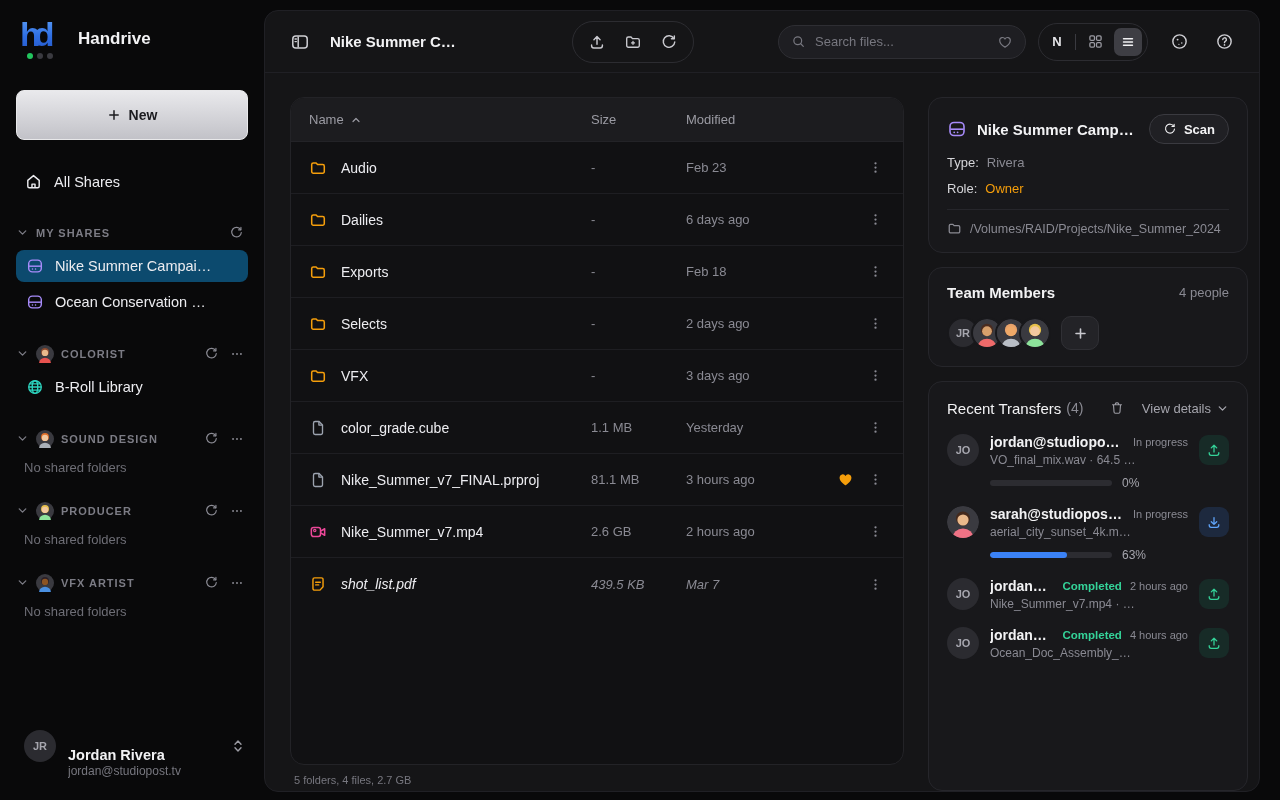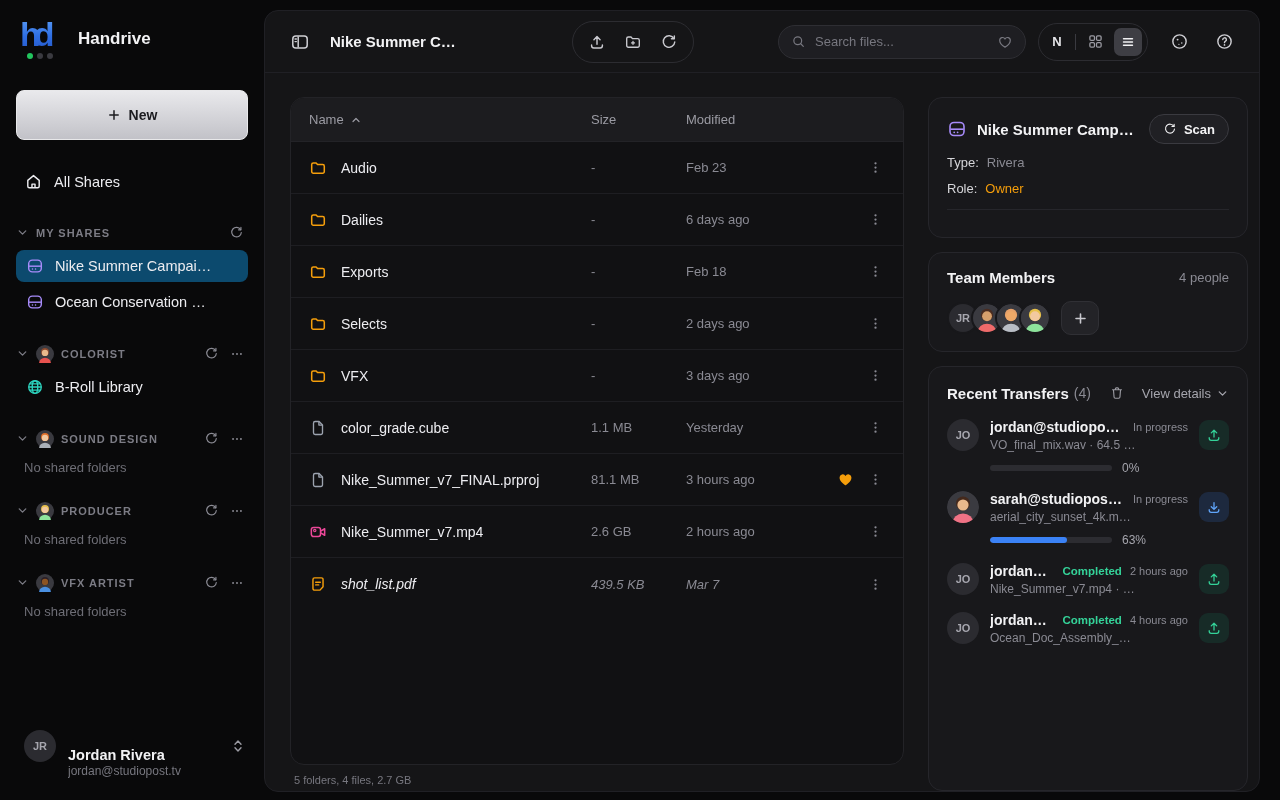--- a/index.html
+++ b/index.html
@@ -104,21 +104,21 @@
   .people-count { font-size:13px; color:#8a8a93; }
   .avatars-row { display:flex; align-items:center; margin-top:15px; }
   .avatars-row > * { margin-right:-8px; border:2px solid #18181b; border-radius:50%; }
   .person-av { width:32px; height:32px; flex:none; }
   .person-av.small { width:18px; height:18px; border:none; margin:0; }
   .add-member { width:38px; height:34px; margin-left:18px; border-radius:10px; border:1px solid #303035; background:#232327; color:#c9c9cf;
     display:flex; align-items:center; justify-content:center; cursor:pointer; }
 
   .transfers-card { flex:1; }
   .tr-title-row { display:flex; align-items:center; }
-  .tr-title { font-size:15px; font-weight:700; }
+  .tr-title { font-size:15px; font-weight:400; }
   .tr-count { color:#8a8a93; font-weight:400; font-size:14px; margin-left:5px; }
   .tr-actions { margin-left:auto; display:flex; align-items:center; gap:15px; color:#9b9ba3; }
   .view-details { display:flex; align-items:center; gap:5px; font-size:13px; color:#a5a5ad; background:none; border:none; cursor:pointer; font-family:inherit; }
 
   .transfer-item { display:grid; grid-template-columns:32px 1fr 30px; gap:3px 11px; margin-top:16px; align-items:start; }
   .tr-main { min-width:0; }
   .tr-line1 { display:flex; align-items:center; min-width:0; }
   .tr-user { font-size:14px; font-weight:700; }
   .tr-user.short { max-width:92px; }
   .tr-badge { font-size:11.5px; color:#34d399; font-weight:600; margin-left:10px; }
@@ -672,20 +672,26 @@
         </div>
         <div class="kv">
           <span class="k">Type:</span>
           <span class="v">Rivera</span>
         </div>
         <div class="kv">
           <span class="k">Role:</span>
           <span class="v owner">Owner</span>
         </div>
         <div class="card-div"></div>
+        <div class="path-row">
+          <svg width="15" height="15">
+              <use href="#i-folder"></use>
+            </svg>
+          <span class="trunc">/Volumes/RAID/Projects/Nike_Summer_2024</span>
+        </div>
       </div>
 
       <div class="card">
         <div class="card-title-row">
           <div class="card-title">Team Members</div>
           <div class="people-count">4 people</div>
         </div>
         <div class="avatars-row">
           <div class="initials-av">JR</div>
           <svg class="person-av av-theme-woman-pink">

